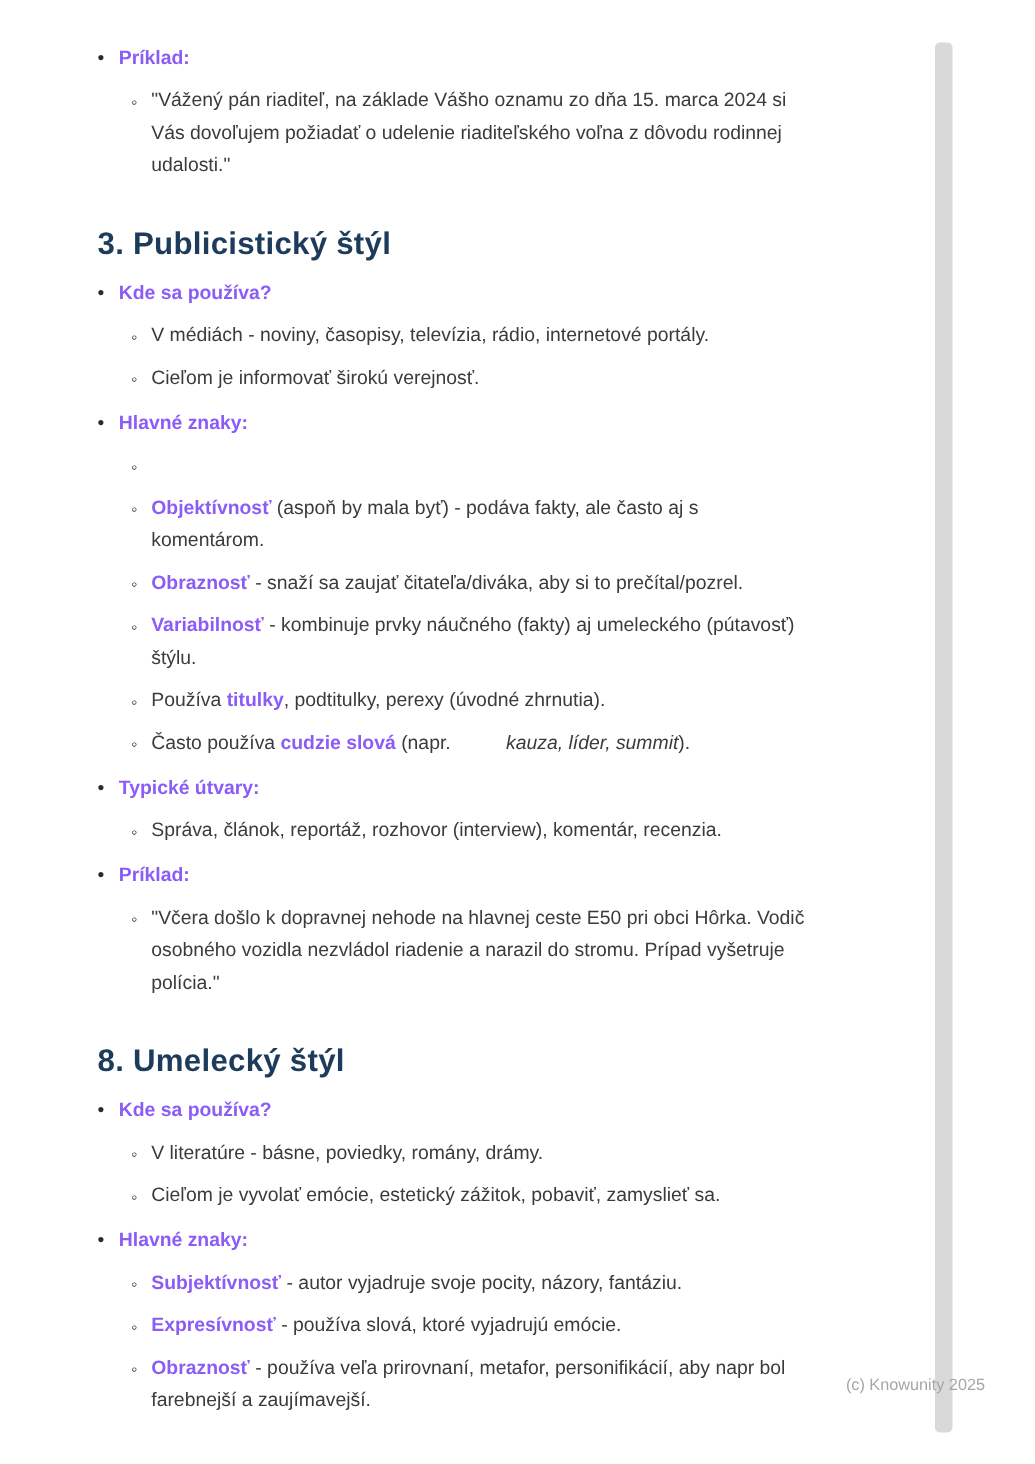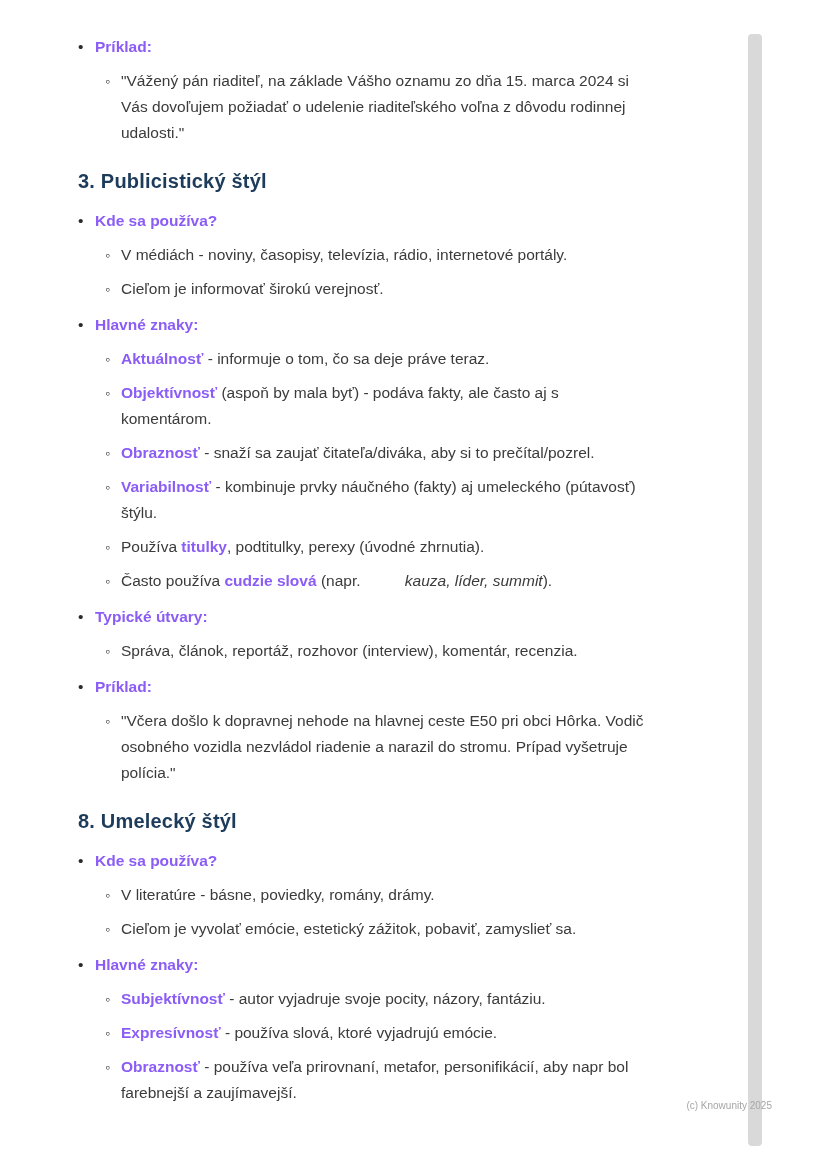--- a/index.html
+++ b/index.html
@@ -11,25 +11,25 @@
   }
   .page { position: relative; width: 828px; height: 1171px; background: #fff; }
 
   .content {
     position: absolute;
     left: 78px; top: 34px;
     width: 648px;
   }
 
   .doc-heading {
-    font-size: 20px;
+    font-size: 25px;
     font-weight: 700;
     color: var(--heading-color, #1d3b5a);
     line-height: 34px;
-    margin-top: 18px;
+    margin-top: 32px;
     letter-spacing: 0.2px;
   }
 
   .block {
     display: flex;
     align-items: flex-start;
     font-size: 15.5px;
     line-height: 26px;
     color: var(--body-color, #3b3b3b);
   }
@@ -54,22 +54,22 @@
   .scrollbar {
     position: absolute;
     left: 748px; top: 34px;
     width: 14px; height: 1112px;
     background: var(--scrollbar-color, #d9d9d9);
     border-radius: 4px;
   }
 
   .footer {
     position: absolute;
-    top: 1100px; right: 56px;
-    font-size: 10px;
+    top: 1100px; right: 40px;
+    font-size: 13px;
     color: var(--footer-color, #a6a6a6);
     z-index: 2;
   }
 </style>
 </head>
 <body>
 
 <div class="page">
   <div class="content">
       <div class="block li1">
@@ -92,21 +92,20 @@
       <div class="block li2">
         <span class="marker">◦</span>
         <span class="text"><span>Cieľom je informovať širokú verejnosť.</span></span>
       </div>
       <div class="block li1">
         <span class="marker">•</span>
         <span class="text"><span class="seg-bold">Hlavné znaky:</span></span>
       </div>
       <div class="block li2">
         <span class="marker">◦</span>
-        <span class="text"><span class="seg-bold">Aktuálnosť</span><span> - informuje o tom, čo sa deje práve teraz.</span></span>
       </div>
       <div class="block li2">
         <span class="marker">◦</span>
         <span class="text"><span class="seg-bold">Objektívnosť</span><span> (aspoň by mala byť) - podáva fakty, ale často aj s komentárom.</span></span>
       </div>
       <div class="block li2">
         <span class="marker">◦</span>
         <span class="text"><span class="seg-bold">Obraznosť</span><span> - snaží sa zaujať čitateľa/diváka, aby si to prečítal/pozrel.</span></span>
       </div>
       <div class="block li2">

